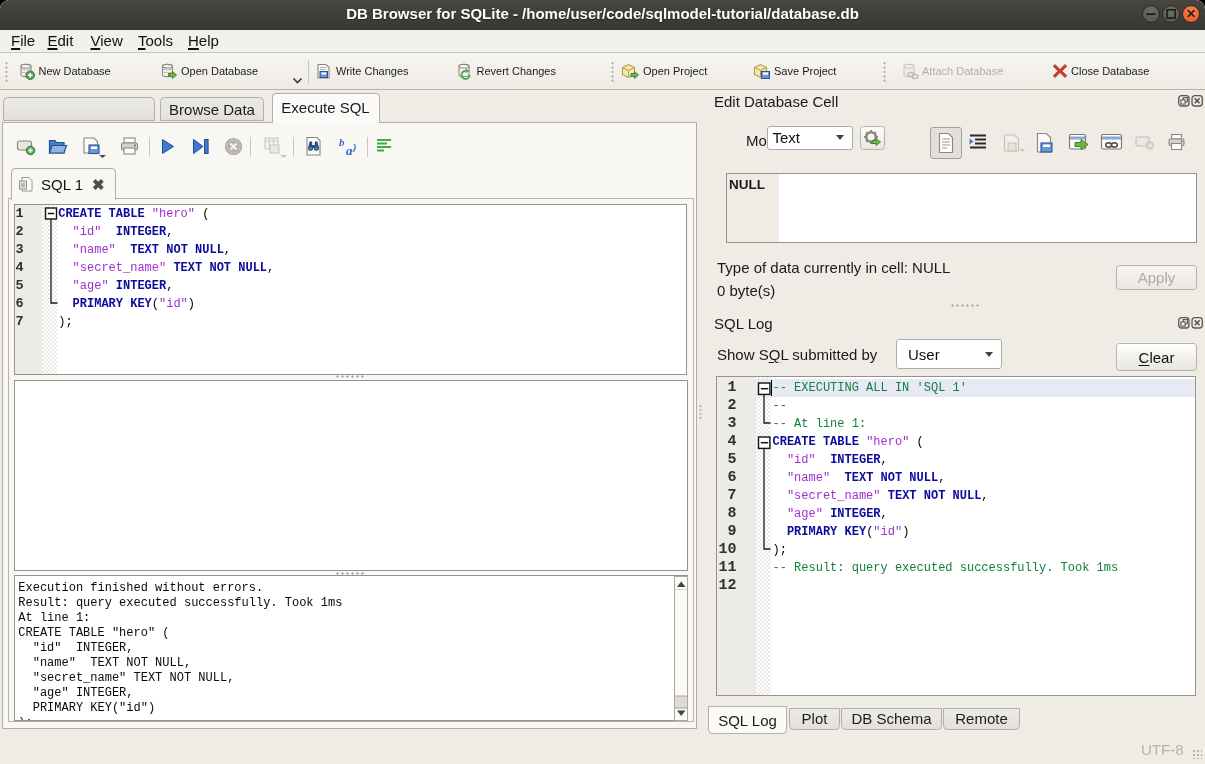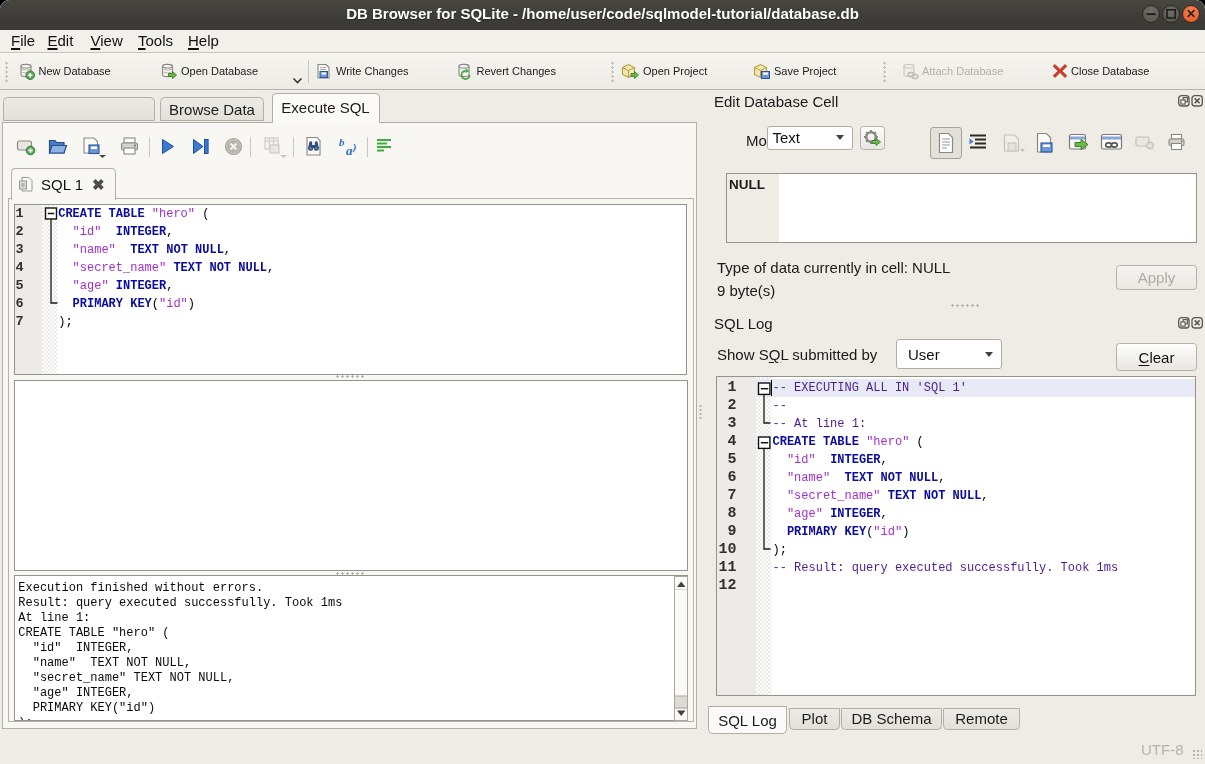--- a/index.html
+++ b/index.html
@@ -38,21 +38,21 @@
 .frame { position:absolute; background:#fff; border:1px solid #96938c; }
 .gutter { position:absolute; background:#edebe7; }
 .foldcol { position:absolute; background:#fff;
   background-image:linear-gradient(45deg,#ebe9e5 25%,transparent 25%,transparent 75%,#ebe9e5 75%),
                    linear-gradient(45deg,#ebe9e5 25%,transparent 25%,transparent 75%,#ebe9e5 75%);
   background-size:4px 4px; background-position:0 0,2px 2px; }
 pre { font-family:"Liberation Mono", monospace; }
 .code { position:absolute; font-size:12px; line-height:18px; color:#000; }
 .k { color:#0b0b9c; font-weight:bold; }
 .id1 { color:#9f2fd0; }
-.cm { color:#4c1d95; }
+.cm { color:#15803d; }
 .lnum { position:absolute; font-family:"Liberation Mono", monospace; font-weight:bold; color:#32302c; text-align:right; }
 .docktitle { position:absolute; font-size:15px; color:#1a1a1a; }
 .btn { position:absolute; border:1px solid #b5b1ab; border-radius:3.5px;
   background:linear-gradient(#fefefd,#e9e6e1); font-size:15px; color:#111;
   display:flex; align-items:center; justify-content:center; }
 .combo { position:absolute; border:1px solid #b0ada6; border-radius:3px; background:#fff;
   font-size:15px; color:#111; display:flex; align-items:center; }
 .combo .arr { position:absolute; right:8px; top:50%; margin-top:-2.5px; width:0; height:0;
   border-left:4.5px solid transparent; border-right:4.5px solid transparent; border-top:5.5px solid #44423e; }
 .dockico { position:absolute; }
@@ -354,21 +354,21 @@
     <circle cx="14.7" cy="8.3" r="0.9" fill="#6a6862"></circle>
   </svg>
 
   
   <div class="abs" style="left:726px; top:173px; width:471px; height:70px; border:1px solid #96938c; background:#fff;">
     <div class="abs" style="left:0; top:0; width:52px; height:68px; background:#efece6;"></div>
     <div class="abs" style="left:2px; top:3px; font-size:13.5px; font-weight:bold; color:#1a1a1a;">NULL</div>
   </div>
 
   <div class="docktitle" style="left:717px; top:259px;">Type of data currently in cell: NULL</div>
-  <div class="docktitle" style="left:717px; top:282px;">9 byte(s)</div>
+  <div class="docktitle" style="left:717px; top:282px;">0 byte(s)</div>
   <div class="btn" style="left:1116px; top:265px; width:81px; height:25px; color:#aeaba5; background:linear-gradient(#f6f4f1,#ebe8e3);">Apply</div>
 
   <div class="hsplit" style="left:950px; top:304px;"></div>
 
   <div class="docktitle" style="left:714px; top:315px;">SQL Log</div>
   <svg class="dockico" style="left:1178px;top:317px;" width="25" height="11.5" viewBox="0 0 25 11.5">
     <rect x="0.7" y="0.7" width="10.3" height="10.3" rx="2.8" fill="none" stroke="#5a5852" stroke-width="1.3"></rect>
     <rect x="5.2" y="2.6" width="4.2" height="4.2" fill="none" stroke="#5a5852" stroke-width="1.1"></rect>
     <rect x="2.9" y="4.9" width="4.2" height="4.2" fill="#f6f4f0" stroke="#5a5852" stroke-width="1.1"></rect>
     <rect x="14" y="0.7" width="10.3" height="10.3" rx="2.8" fill="none" stroke="#5a5852" stroke-width="1.3"></rect>

